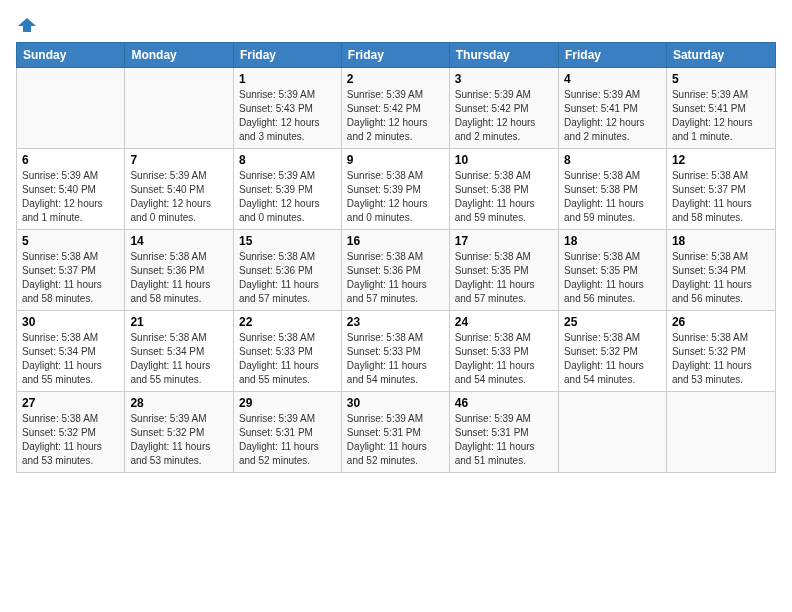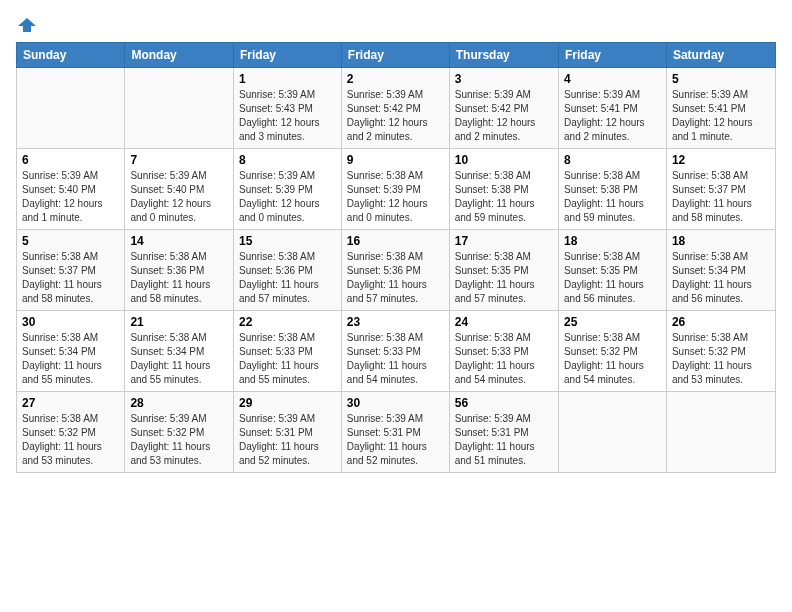--- a/index.html
+++ b/index.html
@@ -327,21 +327,21 @@
 and 52 minutes.</div>
         </td>
         <td>
           <span class="day-num">30</span>
           <div class="day-info" style="white-space: pre-line;">Sunrise: 5:39 AM
 Sunset: 5:31 PM
 Daylight: 11 hours
 and 52 minutes.</div>
         </td>
         <td>
-          <span class="day-num">56</span>
+          <span class="day-num">46</span>
           <div class="day-info" style="white-space: pre-line;">Sunrise: 5:39 AM
 Sunset: 5:31 PM
 Daylight: 11 hours
 and 51 minutes.</div>
         </td>
         <td class="empty-cell"></td>
         <td class="empty-cell"></td>
       </tr>
     </tbody>
 </table>

